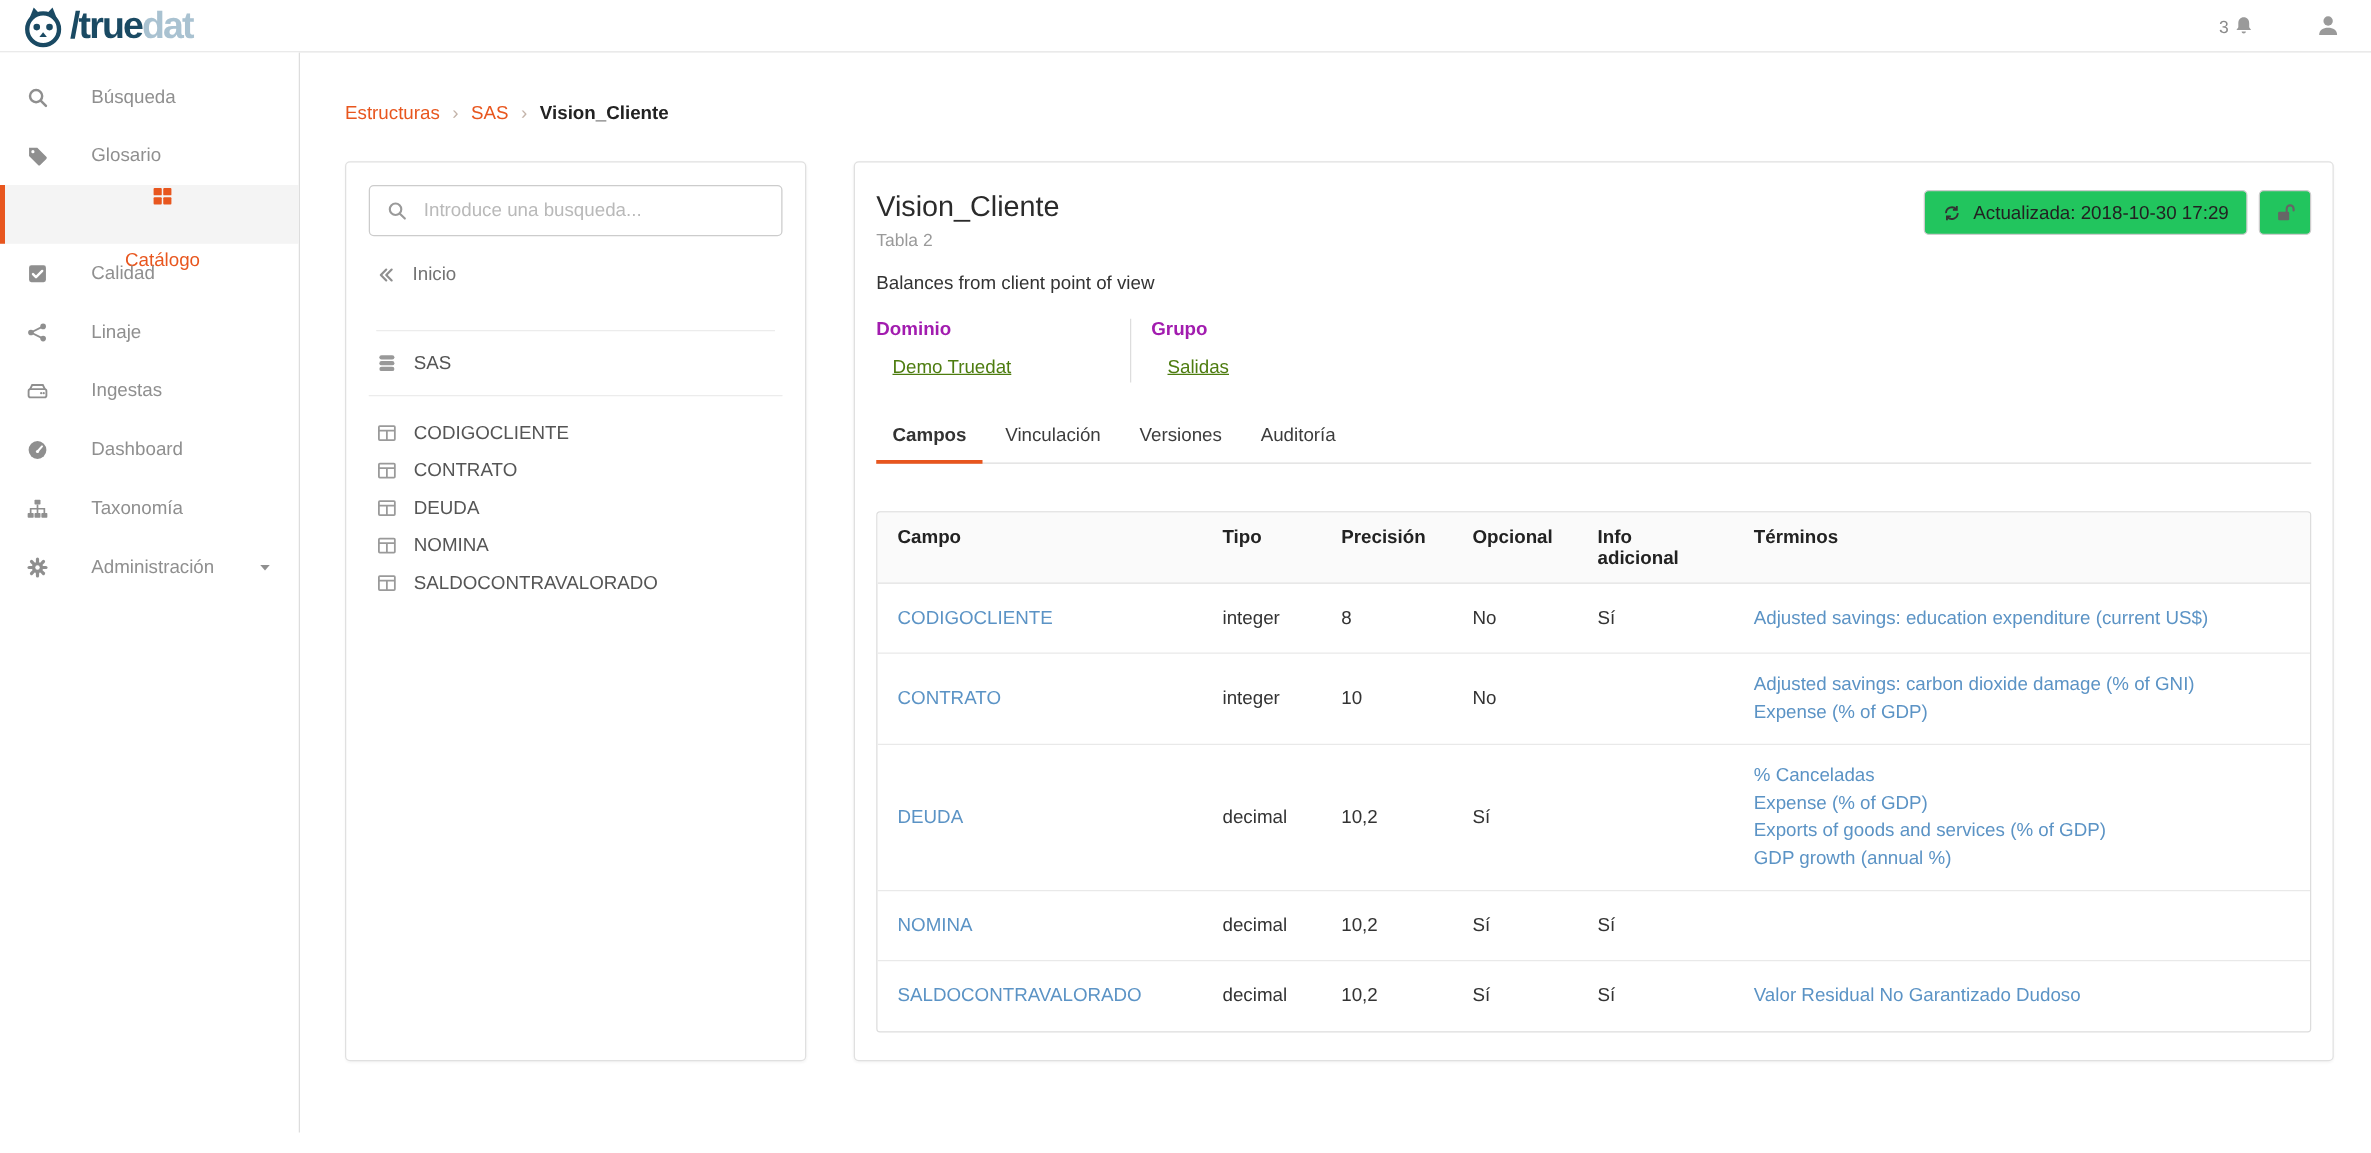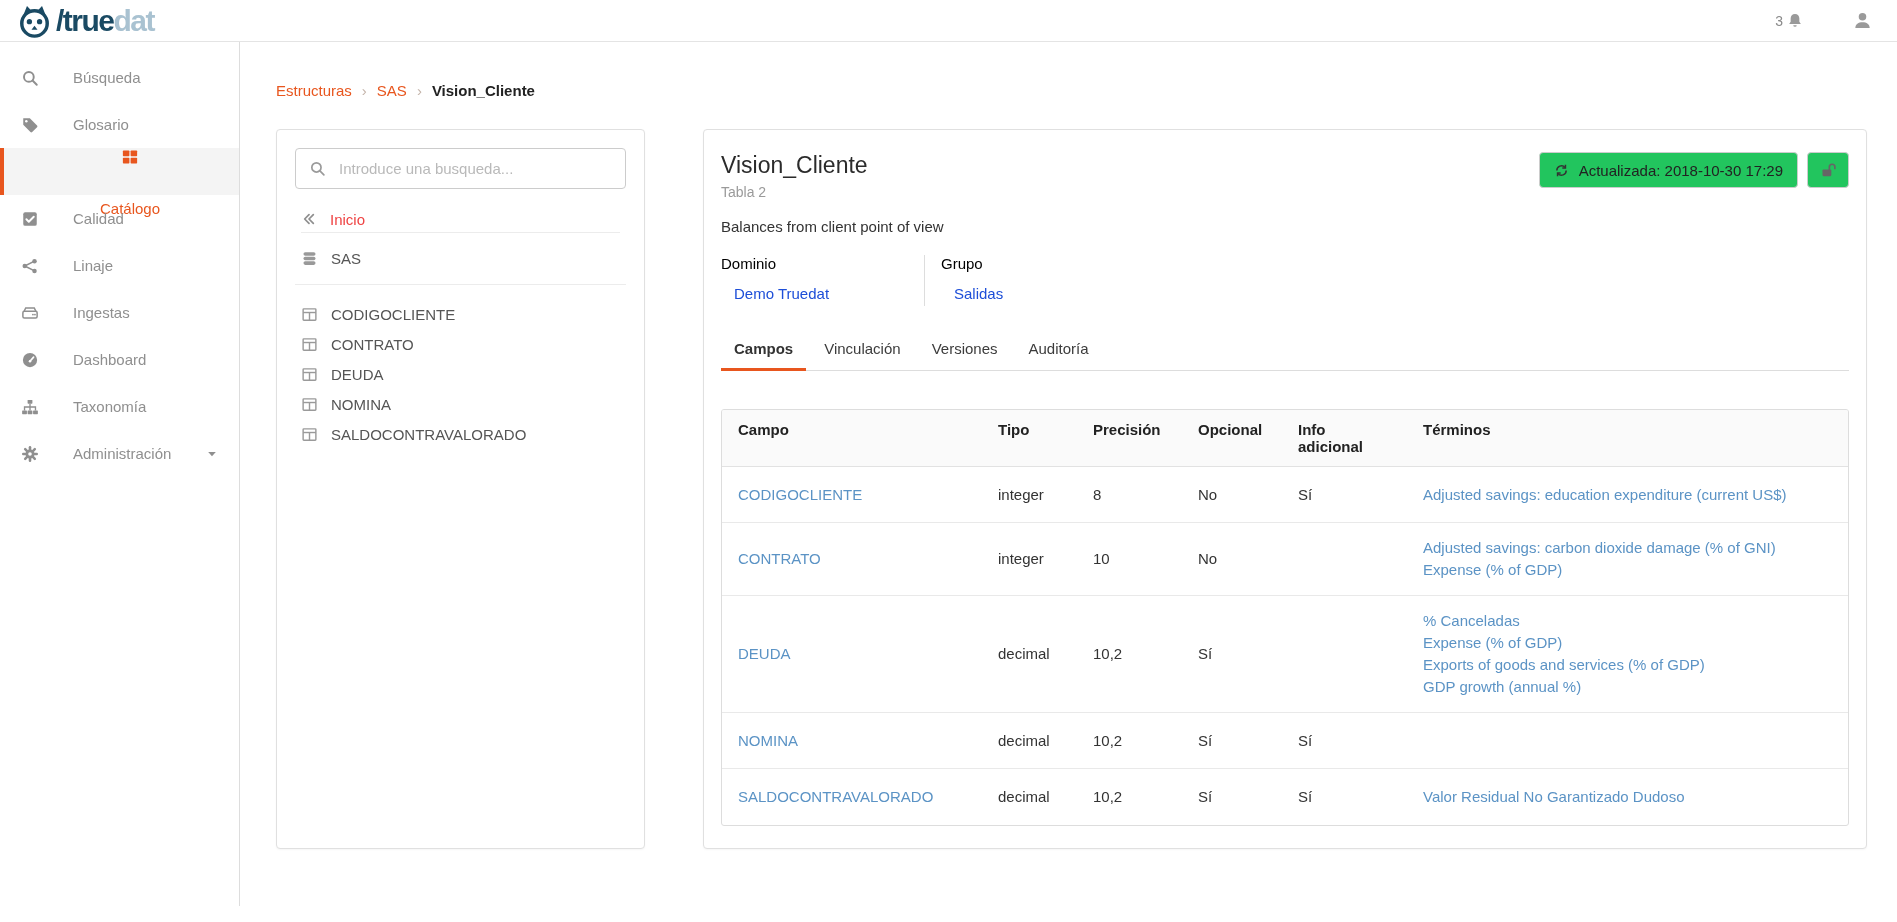--- a/index.html
+++ b/index.html
@@ -39,39 +39,39 @@
   .side-item .caret { margin-left:auto; margin-right:26px; width:14px; height:14px; }
   .side-item .caret svg { width:14px; height:14px; }
 
   
   .main { flex:1; padding:0 30px 0 36px; }
   .breadcrumb { margin-top:40px; display:flex; align-items:center; gap:10px; font-size:15px; }
   .breadcrumb a { color:#E8561E; text-decoration:none; cursor:pointer; }
   .breadcrumb .sep { color:#c4b4aa; font-size:15px; }
   .breadcrumb .current { color:#222; font-weight:bold; }
 
-  .content { display:flex; gap:58px; margin-top:30px; align-items:stretch; }
+  .content { display:flex; gap:38px; margin-top:30px; align-items:stretch; }
   .panel { background:#fff; border:1px solid #e0e0e0; border-radius:4px; box-shadow:0 1px 2px rgba(0,0,0,.04); }
 
   
   .explorer { width:369px; flex-shrink:0; min-height:686px; padding:18px; }
   .search-box {
     display:flex; align-items:center; gap:11px; height:41px;
     border:1px solid #ccc; border-radius:4px; padding:0 13px;
   }
   .search-box .mag { width:17px; height:17px; color:#9a9a9a; flex-shrink:0; }
   .search-box input {
     border:none; outline:none; flex:1; font-size:15px; color:#555;
     font-family:"Liberation Sans", sans-serif; background:transparent;
   }
   .search-box input::placeholder { color:#b9b9b9; }
   .home-row {
-    display:flex; gap:13px; margin:22px 6px 0;
-    padding-bottom:4px; border-bottom:1px solid #ececec;
-    color:#ef4444; font-size:15px; cursor:pointer;
+    display:flex; align-items:center; gap:13px; margin:22px 6px 0;
+    padding-bottom:36px; border-bottom:1px solid #ececec;
+    color:#737373; font-size:15px; cursor:pointer;
   }
   .home-row .ic { width:16px; height:16px; color:#8f8f8f; }
   .home-row .ic svg { width:16px; height:16px; }
   .source-row {
     display:flex; align-items:center; gap:13px; padding:17px 6px;
     border-bottom:1px solid #ececec; color:#555; font-size:15px; cursor:pointer;
   }
   .source-row .ic { width:17px; height:17px; color:#999; }
   .source-row .ic svg { width:17px; height:17px; }
   .struct-list { padding:14px 6px 0; }
@@ -98,22 +98,22 @@
   .btn .ic svg { width:15px; height:15px; }
   .btn.icon-only { width:42px; justify-content:center; padding:0; }
   .btn.icon-only .ic { width:17px; height:17px; color:#666; }
   .btn.icon-only .ic svg { width:17px; height:17px; }
 
   .d-description { margin-top:18px; font-size:15px; color:#333; }
   .meta { display:flex; margin-top:20px; }
   .meta-col { padding-bottom:4px; }
   .meta-col.first { width:203px; }
   .meta-col.second { border-left:1px solid #ddd; padding-left:16px; min-width:160px; }
-  .meta-label { font-size:15px; font-weight:normal; color:#000000; }
-  .meta-value { margin-top:13px; padding-left:13px; font-size:15px; color:#1d4ed8; }
+  .meta-label { font-size:15px; font-weight:bold; color:#a21caf; }
+  .meta-value { margin-top:13px; padding-left:13px; font-size:15px; color:#4d7c0f;text-decoration:underline; }
 
   .tabs { display:flex; margin-top:24px; border-bottom:1px solid #ddd; }
   .tab { position:relative; padding:10px 13px 13px; margin-right:5px; font-size:15px; color:#3c3c3c; cursor:pointer; }
   .tab.active { font-weight:bold; color:#333; }
   .tab.active::after { content:""; position:absolute; left:0; right:0; bottom:-1px; height:3px; background:#E8561E; }
 
   .fields { margin-top:38px; border:1px solid #ddd; border-radius:3px; overflow:hidden; }
   .fgrid { display:grid; grid-template-columns:260px 95px 105px 100px 125px 1fr; }
   .fhead { background:#fafafa; border-bottom:1px solid #e2e2e2; }
   .fhead .cell { padding:11px 16px; font-size:15px; font-weight:bold; color:#222; }

